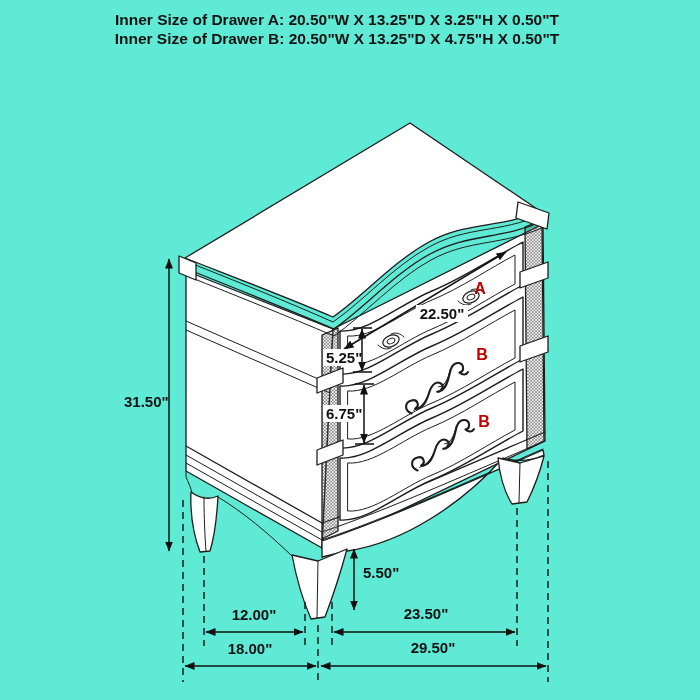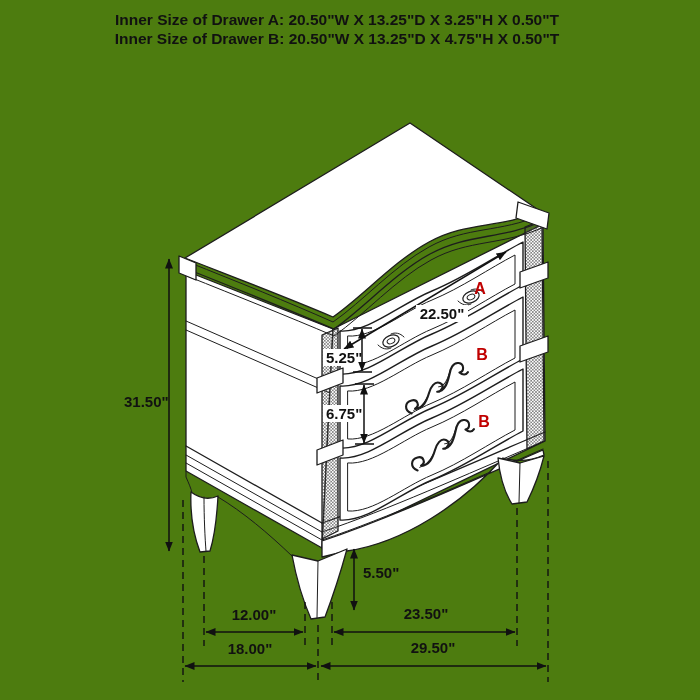--- a/index.html
+++ b/index.html
@@ -7,21 +7,21 @@
     padding: 0;
     background: #ffffff;
     width: 700px;
     height: 700px;
     overflow: hidden;
   }
   .stage {
     position: relative;
     width: 700px;
     height: 700px;
-    background: #4d7c0f;
+    background: #5eead4;
   }
   svg { display: block; }
   .title-text {
     font-family: "Liberation Sans", sans-serif;
     font-weight: bold;
     font-size: 15.5px;
     fill: #111111;
   }
   .dim-label {
     font-family: "Liberation Sans", sans-serif;

